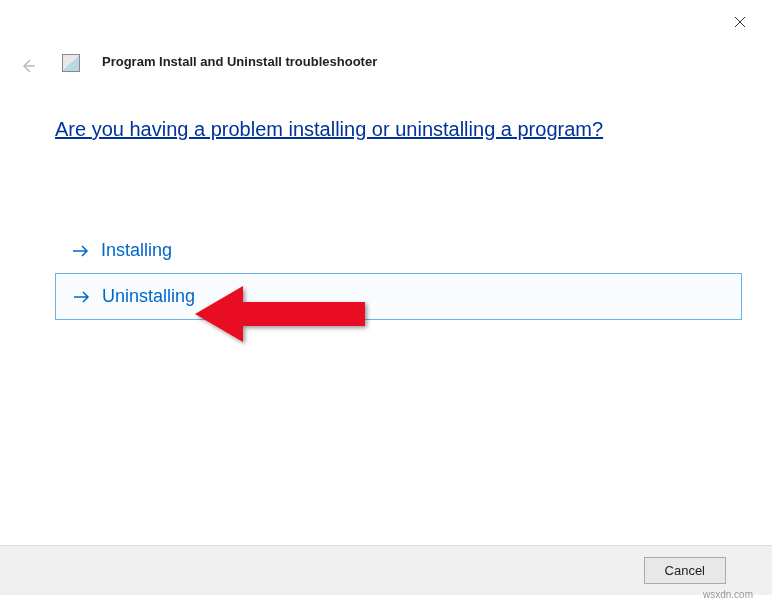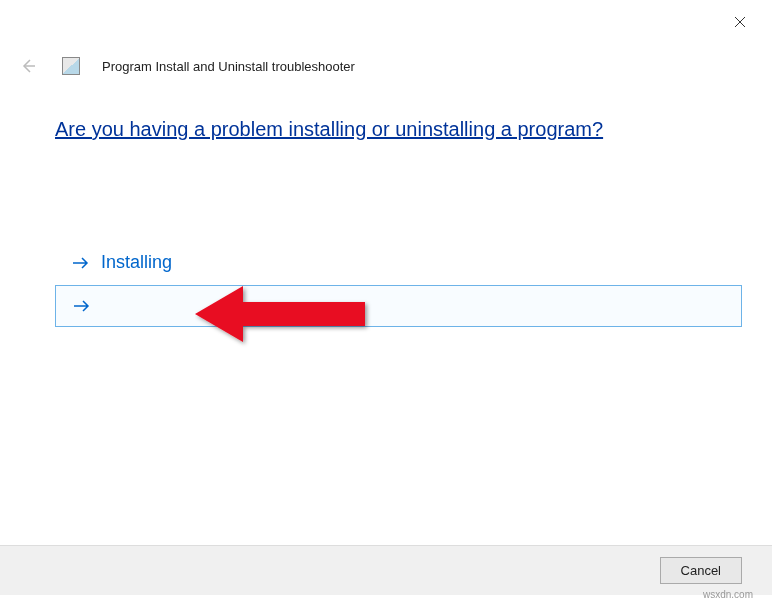--- a/index.html
+++ b/index.html
@@ -22,22 +22,23 @@
       justify-content: center;
       cursor: pointer;
       font-size: 14px;
       color: #333;
     }
     .header-row {
       position: absolute;
       top: 54px;
       left: 16px;
       display: flex;
-      align-items: center;
+      align-items: flex-start;
       gap: 22px;
+      font-weight: bold;
     }
     .back-arrow {
       width: 24px;
       height: 24px;
       display: flex;
       align-items: center;
       justify-content: center;
       color: #999;
       cursor: pointer;
     }
@@ -56,21 +57,21 @@
       position: absolute;
       top: 118px;
       left: 55px;
       font-size: 20px;
       color: #003399;
       font-weight: 400;
       text-decoration: underline;
     }
     .options {
       position: absolute;
-      top: 240px;
+      top: 228px;
       left: 55px;
       right: 30px;
     }
     .option {
       display: flex;
       align-items: center;
       padding: 12px 16px;
       font-size: 18px;
       color: #0066cc;
       cursor: pointer;
@@ -97,21 +98,21 @@
       position: absolute;
       bottom: 5px;
       left: 0;
       right: 0;
       height: 50px;
       background: #f0f0f0;
       border-top: 1px solid #ddd;
       display: flex;
       align-items: center;
       justify-content: flex-end;
-      padding-right: 30px;
+      padding-right: 46px;
     }
     .cancel-btn {
       border: 1px solid #aaa;
       background: #e8e8e8;
       padding: 5px 20px;
       font-size: 13px;
       color: #222;
       cursor: pointer;
       font-family: inherit;
     }
@@ -153,20 +154,21 @@
         </svg>
     </span>
     <span>Installing</span>
   </div>
   <div class="option selected">
     <span class="option-arrow">
       <svg width="20" height="16" viewBox="0 0 20 16">
           <path d="M2 8 L16 8 M11 3 L16 8 L11 13" stroke="#0066cc" stroke-width="1.5" fill="none"></path>
         </svg>
     </span>
+    <span>Uninstalling</span>
   </div>
 </div>
 
 <div class="annotation-arrow">
   <svg width="180" height="80" viewBox="0 0 180 80">
     <defs>
       <filter id="ds" x="-20%" y="-20%" width="140%" height="140%">
         <feDropShadow dx="2" dy="2" stdDeviation="2" flood-opacity="0.4"></feDropShadow>
       </filter>
     </defs>

